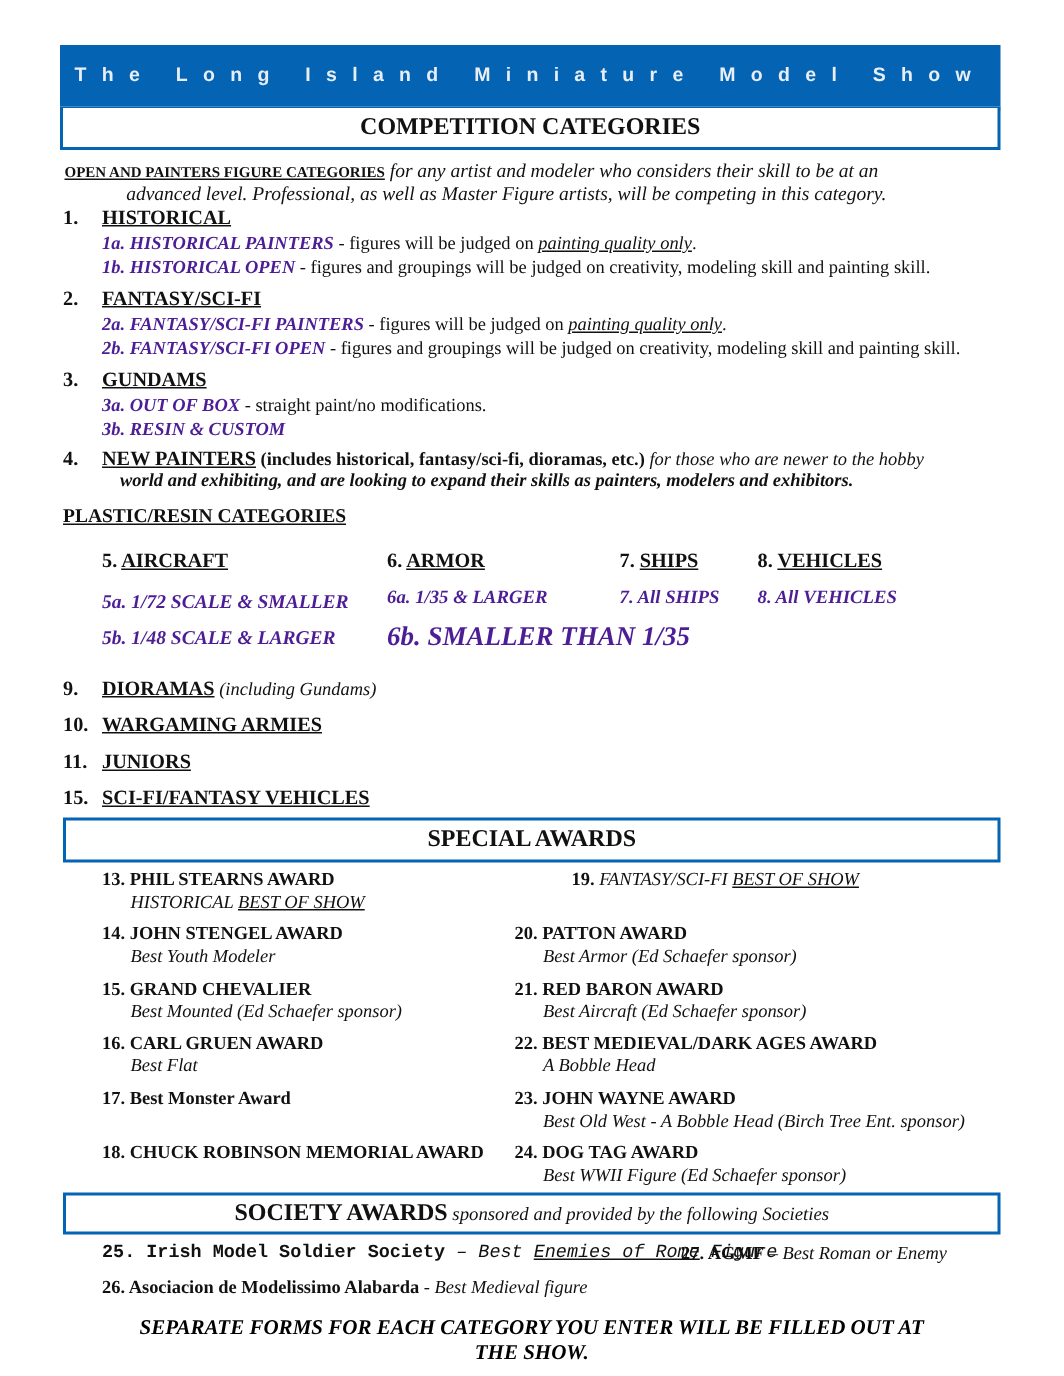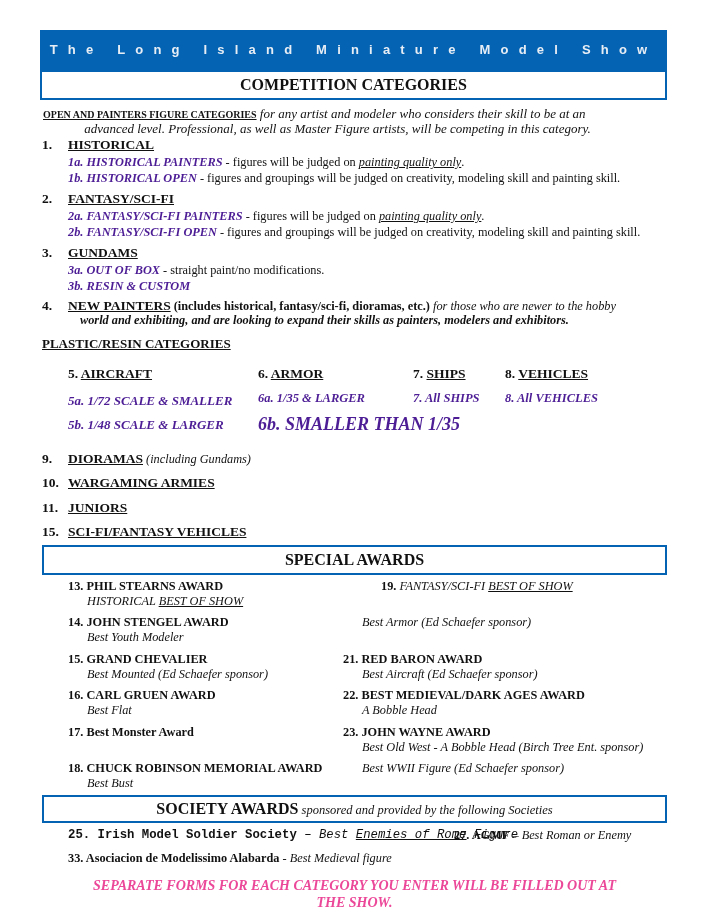--- a/index.html
+++ b/index.html
@@ -41,21 +41,21 @@
       position: absolute; left: 42px; width: 625px; border: 2px solid #0563b3; background: #fff;
       text-align: center;
     }
 
     .award { position: absolute; font-size: 12.3px; line-height: 14.5px; white-space: nowrap; }
     .award .t { font-weight: bold; display: block; }
     .award .s { font-style: italic; display: block; padding-left: 19px; }
 
     .footer {
       position: absolute; left: 0; width: 709px; text-align: center;
-      color: #ec4899; font-weight: bold; font-style: italic; font-size: 14px; line-height: 18px;
+      color: #000000; font-weight: bold; font-style: italic; font-size: 14px; line-height: 18px;
     }
   </style>
 </head>
 <body>
 
 <div class="header-band">
   <div class="header-line1">The Long Island Miniature Model Show</div>
 </div>
 <div class="title-box">COMPETITION CATEGORIES</div>
 
@@ -148,53 +148,54 @@
 </div>
 <div class="award" style="left:68px; top:688px;">
   <span class="t">16. CARL GRUEN AWARD</span>
   <span class="s">Best Flat</span>
 </div>
 <div class="award" style="left:68px; top:725px;">
   <span class="t">17. Best Monster Award</span>
 </div>
 <div class="award" style="left:68px; top:761px;">
   <span class="t">18. CHUCK ROBINSON MEMORIAL AWARD</span>
-  <span class="s">Best Bust</span>
 </div>
 
 <div class="award" style="left:353px; top:579px;margin-left:28px;">
   <span class="t"><span>19. </span><span class="ital" style="font-weight:normal;">FANTASY/SCI-FI </span><span class="ital u" style="font-weight:normal;">BEST OF SHOW</span></span>
 </div>
 <div class="award" style="left:343px; top:615px;">
+  <span class="t">20. PATTON AWARD</span>
   <span class="s">Best Armor  (Ed Schaefer sponsor)</span>
 </div>
 <div class="award" style="left:343px; top:652px;">
   <span class="t">21. RED BARON AWARD</span>
   <span class="s">Best Aircraft  (Ed Schaefer sponsor)</span>
 </div>
 <div class="award" style="left:343px; top:688px;">
   <span class="t">22. BEST MEDIEVAL/DARK AGES AWARD</span>
   <span class="s">A Bobble Head</span>
 </div>
 <div class="award" style="left:343px; top:725px;">
   <span class="t">23. JOHN WAYNE AWARD</span>
   <span class="s">Best Old West - A Bobble Head (Birch Tree Ent. sponsor)</span>
 </div>
 <div class="award" style="left:343px; top:761px;">
+  <span class="t">24. DOG TAG AWARD</span>
   <span class="s">Best WWII Figure  (Ed Schaefer sponsor)</span>
 </div>
 
 <div class="section-box" style="top:795px; height:28px; line-height:24px;">
   <span class="b" style="font-size:16px;">SOCIETY AWARDS</span><span class="ital" style="font-size:12.5px;"> sponsored and provided by the following Societies</span>
 </div>
 
 <div class="line" style="left:68px; top:828px;font-family:Liberation Mono, monospace;">
   <span class="b">25. Irish Model Soldier Society</span><span class="ital"> – </span><span class="ital">Best </span><span class="ital u">Enemies of Rome</span><span class="ital"> Figure</span>
 </div>
 <div class="line" style="left:68px; top:851px;">
-  <span class="b">33. Asociacion de Modelissimo Alabarda</span><span> - </span><span class="ital">Best Medieval figure</span>
+  <span class="b">26. Asociacion de Modelissimo Alabarda</span><span> - </span><span class="ital">Best Medieval figure</span>
 </div>
 <div class="line" style="left:454px; top:828px;">
   <span class="b">27. AGMF</span><span class="ital"> – </span><span class="ital">Best Roman or Enemy</span>
 </div>
 
 <div class="footer" style="top:877px;">SEPARATE FORMS FOR EACH CATEGORY YOU ENTER WILL BE FILLED OUT AT</div>
 <div class="footer" style="top:894px;">THE SHOW.</div>
 
 </body></html>

